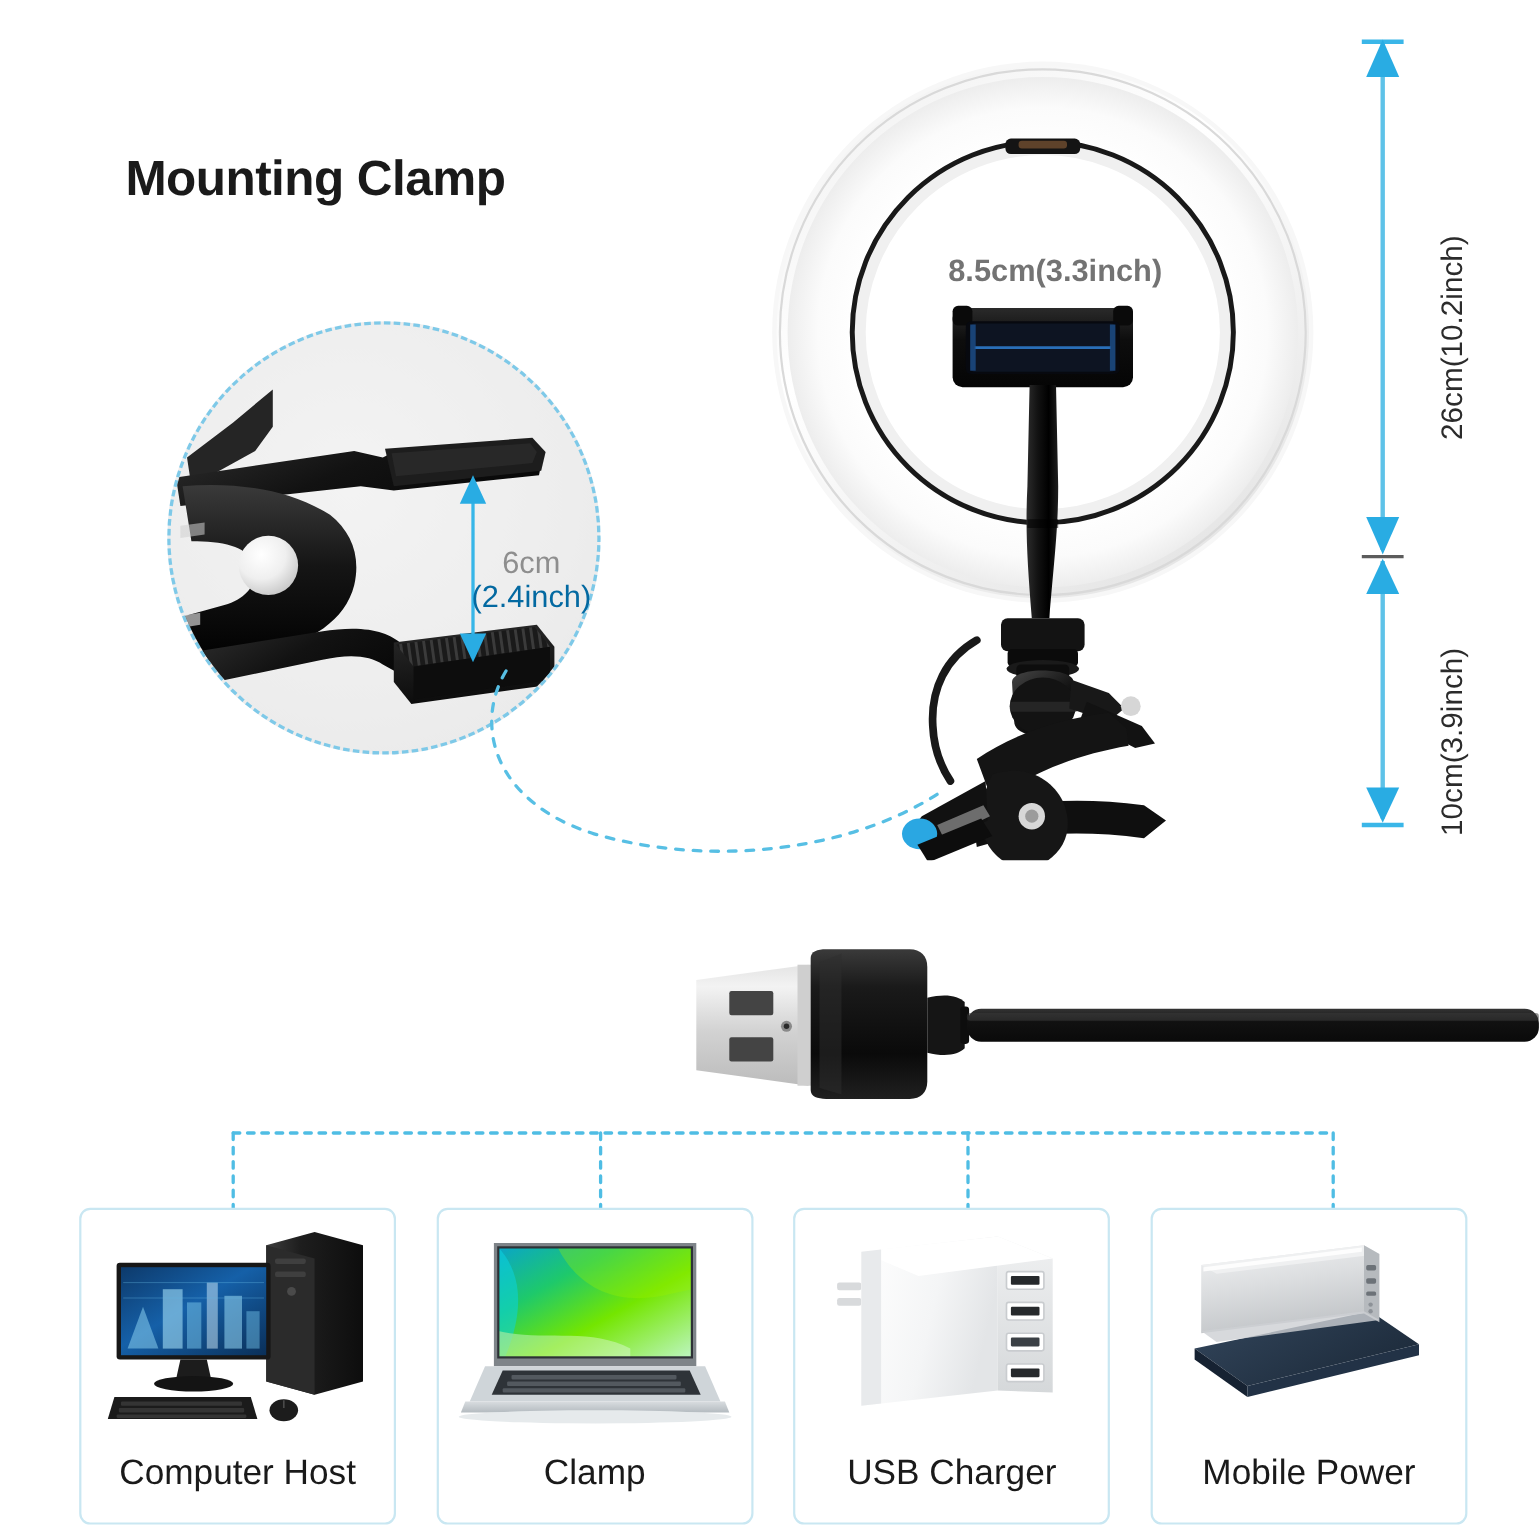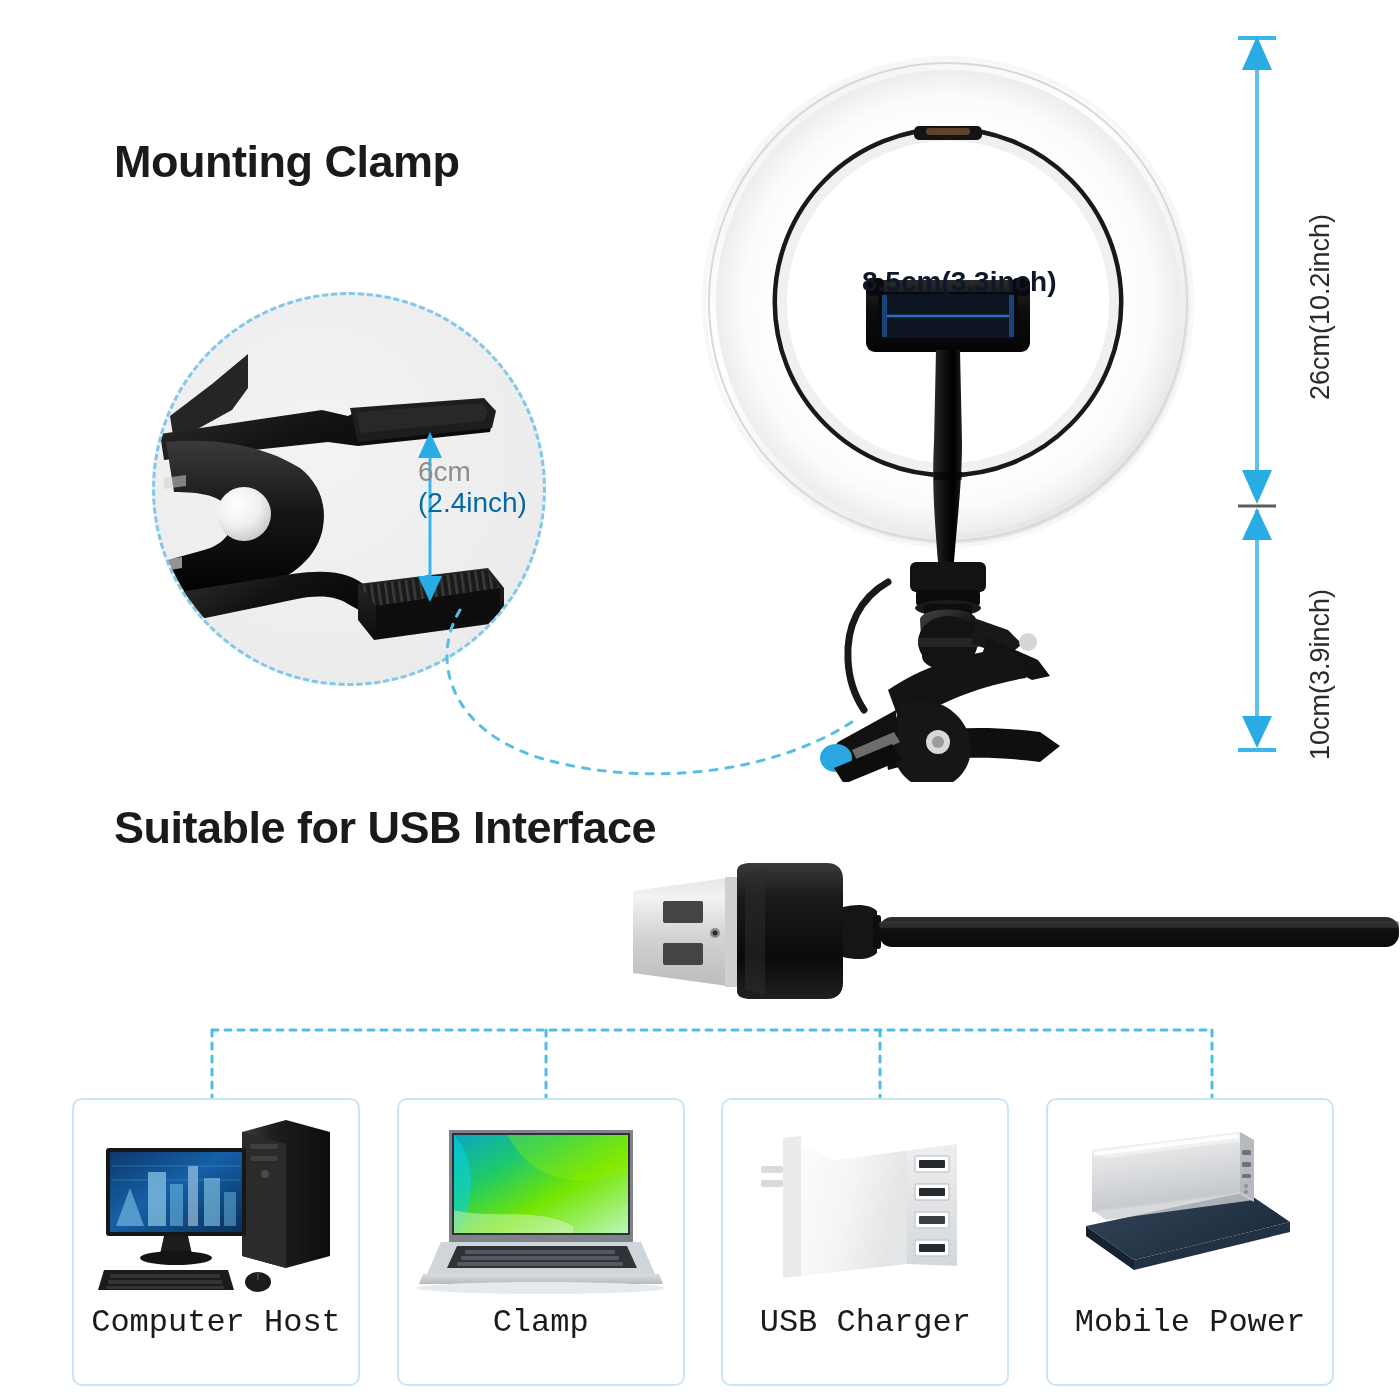--- a/index.html
+++ b/index.html
@@ -55,24 +55,24 @@
   .dim-label {
     position: absolute;
     font-family: "Liberation Sans", sans-serif;
     color: #8e8e8e;
     text-align: center;
     line-height: 1.12;
     white-space: nowrap;
   }
   #label-6cm {
     left: 418px;
-    top: 456px;
+    top: 496px;
     font-size: 28px;
     width: 130px;
-    text-align: left;
+    text-align: center;
   }
   #label-6cm .l2 { color: #0369a1; }
 
   
   #leader-curve {
     position: absolute;
     left: 420px;
     top: 600px;
     width: 520px;
     height: 180px;
@@ -149,26 +149,26 @@
     align-items: center;
     justify-content: flex-start;
     padding-top: 14px;
   }
   .device-art {
     width: 252px;
     height: 188px;
     position: relative;
   }
   .device-label {
-    font-family: Liberation Mono, monospace;
+    font-family: Liberation Sans, sans-serif;
     font-size: 32px;
     color: #1a1a1a;
     text-align: center;
     white-space: nowrap;
-    margin-top: 2px;
+    margin-top: 18px;
   }
 </style>
 </head>
 <body>
 
 <div id="page">
 
   <div class="heading" id="heading-clamp">Mounting Clamp</div>
 
   <div id="clamp-circle"></div>
@@ -338,42 +338,41 @@
       <circle cx="250" cy="700" r="12" fill="#d8d8d8"></circle>
       <circle cx="250" cy="700" r="6" fill="#9c9c9c"></circle>
 
       <path d="M208 668 L 150 700 L 136 718 L 152 730 L 210 704 Z" fill="#111111"></path>
       <ellipse cx="148" cy="716" rx="16" ry="14" fill="#2aa7e2"></ellipse>
       <path d="M164 708 L 206 690 L 212 700 L 170 720 Z" fill="#c9c9c9" opacity="0.5"></path>
       <path d="M146 726 L 204 702 L 214 718 L 156 742 Z" fill="#0d0d0d"></path>
     </g>
   </svg>
 
-  <div class="dim-label" style="left:862px; top:230px; font-size:28px; color:#0f172a; font-weight:bold;margin-top:36px;">8.5cm(3.3inch)</div>
+  <div class="dim-label" style="left:862px; top:230px; font-size:28px; color:#737373; font-weight:bold;">8.5cm(3.3inch)</div>
 
   <svg id="dims" viewBox="0 0 110 745">
 
     <line x1="10" y1="18" x2="48" y2="18" stroke="#3ab6e8" stroke-width="4"></line>
 
     <line x1="29" y1="20" x2="29" y2="480" stroke="#5ec2e8" stroke-width="4"></line>
     <polygon points="29,16 44,50 14,50" fill="#29ace3"></polygon>
     <polygon points="29,484 44,450 14,450" fill="#29ace3"></polygon>
 
     <line x1="10" y1="486" x2="48" y2="486" stroke="#5c5c5c" stroke-width="3"></line>
 
     <line x1="29" y1="490" x2="29" y2="724" stroke="#5ec2e8" stroke-width="4"></line>
     <polygon points="29,488 44,520 14,520" fill="#29ace3"></polygon>
     <polygon points="29,728 44,696 14,696" fill="#29ace3"></polygon>
     <line x1="10" y1="730" x2="48" y2="730" stroke="#3ab6e8" stroke-width="4"></line>
   </svg>
 
   <div class="dim-text-rot" id="dim-text-26">26cm(10.2inch)</div>
   <div class="dim-text-rot" id="dim-text-10">10cm(3.9inch)</div>
 
-  <div class="heading" id="heading-usb">Suitable for USB Interface</div>
 
   <svg id="usb-art" viewBox="0 0 790 160">
     <defs>
       <linearGradient id="usbMetal" x1="0" y1="0" x2="0" y2="1">
         <stop offset="0%" stop-color="#e4e4e4"></stop>
         <stop offset="18%" stop-color="#f3f3f3"></stop>
         <stop offset="55%" stop-color="#d2d2d2"></stop>
         <stop offset="100%" stop-color="#bcbcbc"></stop>
       </linearGradient>
       <linearGradient id="usbBody" x1="0" y1="0" x2="0" y2="1">

